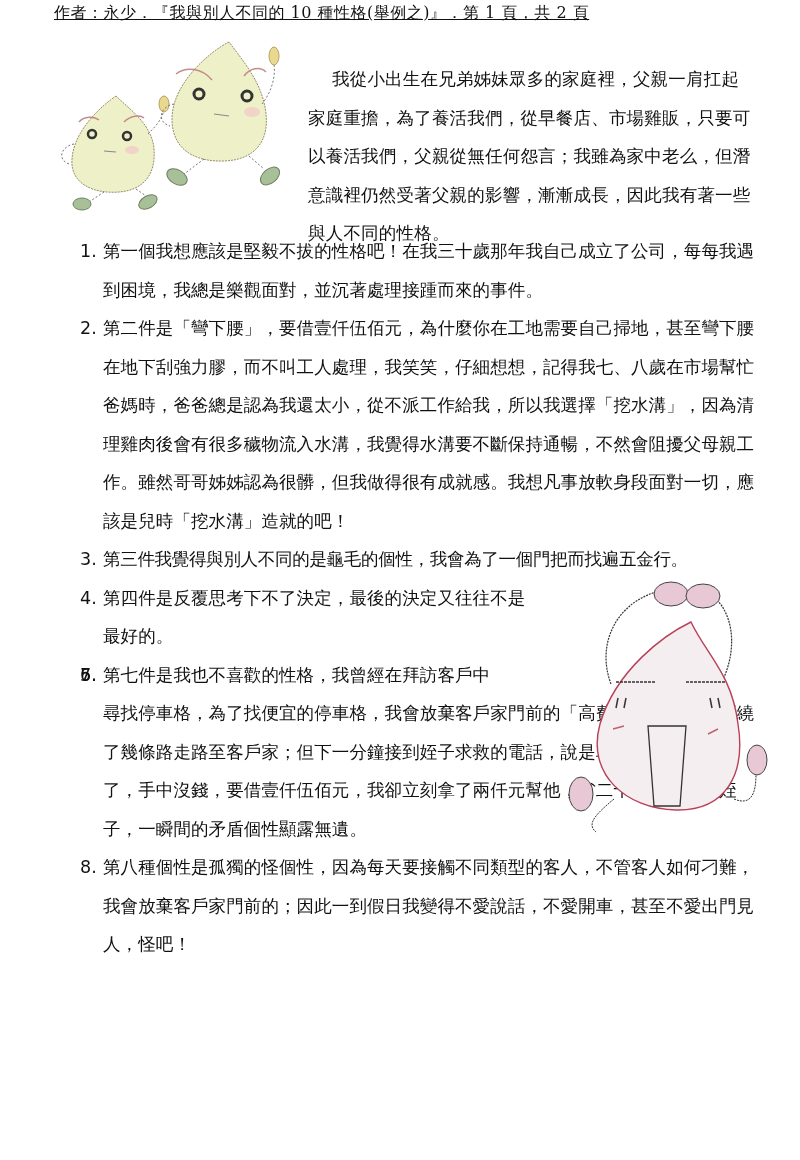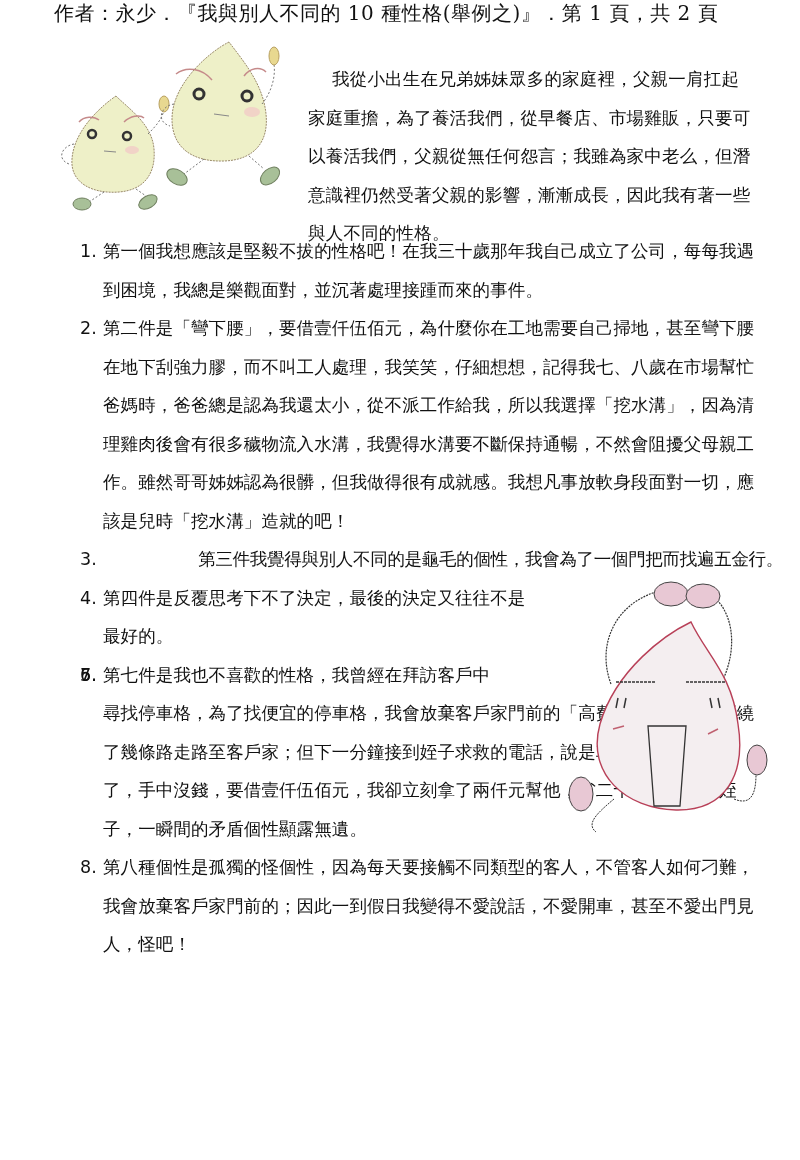--- a/index.html
+++ b/index.html
@@ -4,22 +4,23 @@
 <style>
   html, body { margin:0; padding:0; background:#ffffff; }
   body {
     width:800px; height:1160px; position:relative; overflow:hidden;
     font-family:"DejaVu Sans", "Liberation Sans", sans-serif;
     color:#111;
   }
   .header {
     position:absolute; left:54px; top:0; width:740px; height:30px;
     font-family:"DejaVu Serif", "Liberation Serif", serif;
-    font-size:20px; line-height:26px; letter-spacing:0.5px; white-space:nowrap;
+    font-size:16px; line-height:26px; letter-spacing:0.5px; white-space:nowrap;
     color:#111;
+    text-decoration:underline;
   }
   .intro-img { position:absolute; left:44px; top:34px; width:240px; height:180px; }
   .intro {
     position:absolute; left:292px; top:44px; width:476px;
     font-size:17.5px; line-height:38.5px; letter-spacing:0.2px;
   }
   .intro p { margin:16px; text-indent:24px; }
   .list { position:absolute; left:80px; top:232px; width:700px; margin:0; padding:0; list-style:none; }
   .item { position:relative; font-size:17.5px; line-height:38.5px; letter-spacing:0.1px; }
   .item .num { position:absolute; left:0; top:0; width:32px; }
@@ -78,21 +79,21 @@
   <li class="item wide">
     <span class="num">1.</span>
     <span class="txt">第一個我想應該是堅毅不拔的性格吧！在我三十歲那年我自己成立了公司，每每我遇到困境，我總是樂觀面對，並沉著處理接踵而來的事件。</span>
   </li>
   <li class="item wide">
     <span class="num">2.</span>
     <span class="txt">第二件是「彎下腰」，要借壹仟伍佰元，為什麼你在工地需要自己掃地，甚至彎下腰在地下刮強力膠，而不叫工人處理，我笑笑，仔細想想，記得我七、八歲在市場幫忙爸媽時，爸爸總是認為我還太小，從不派工作給我，所以我選擇「挖水溝」，因為清理雞肉後會有很多穢物流入水溝，我覺得水溝要不斷保持通暢，不然會阻擾父母親工作。雖然哥哥姊姊認為很髒，但我做得很有成就感。我想凡事放軟身段面對一切，應該是兒時「挖水溝」造就的吧！</span>
   </li>
   <li class="item wide">
     <span class="num">3.</span>
-    <span class="txt" style="width:680px;letter-spacing:-0.3px;text-align:right;">第三件我覺得與別人不同的是龜毛的個性，我會為了一個門把而找遍五金行。</span>
+    <span class="txt" style="width:680px;letter-spacing:-0.3px;">第三件我覺得與別人不同的是龜毛的個性，我會為了一個門把而找遍五金行。</span>
   </li>
   <li class="item narrow">
     <span class="num">4.</span>
     <span class="txt">第四件是反覆思考下不了決定，最後的決定又往往不是最好的。</span>
   </li>
   <li class="item narrow">
     <span class="num">5.</span>
   </li>
   <li class="item narrow">
     <span class="num">6.</span>

